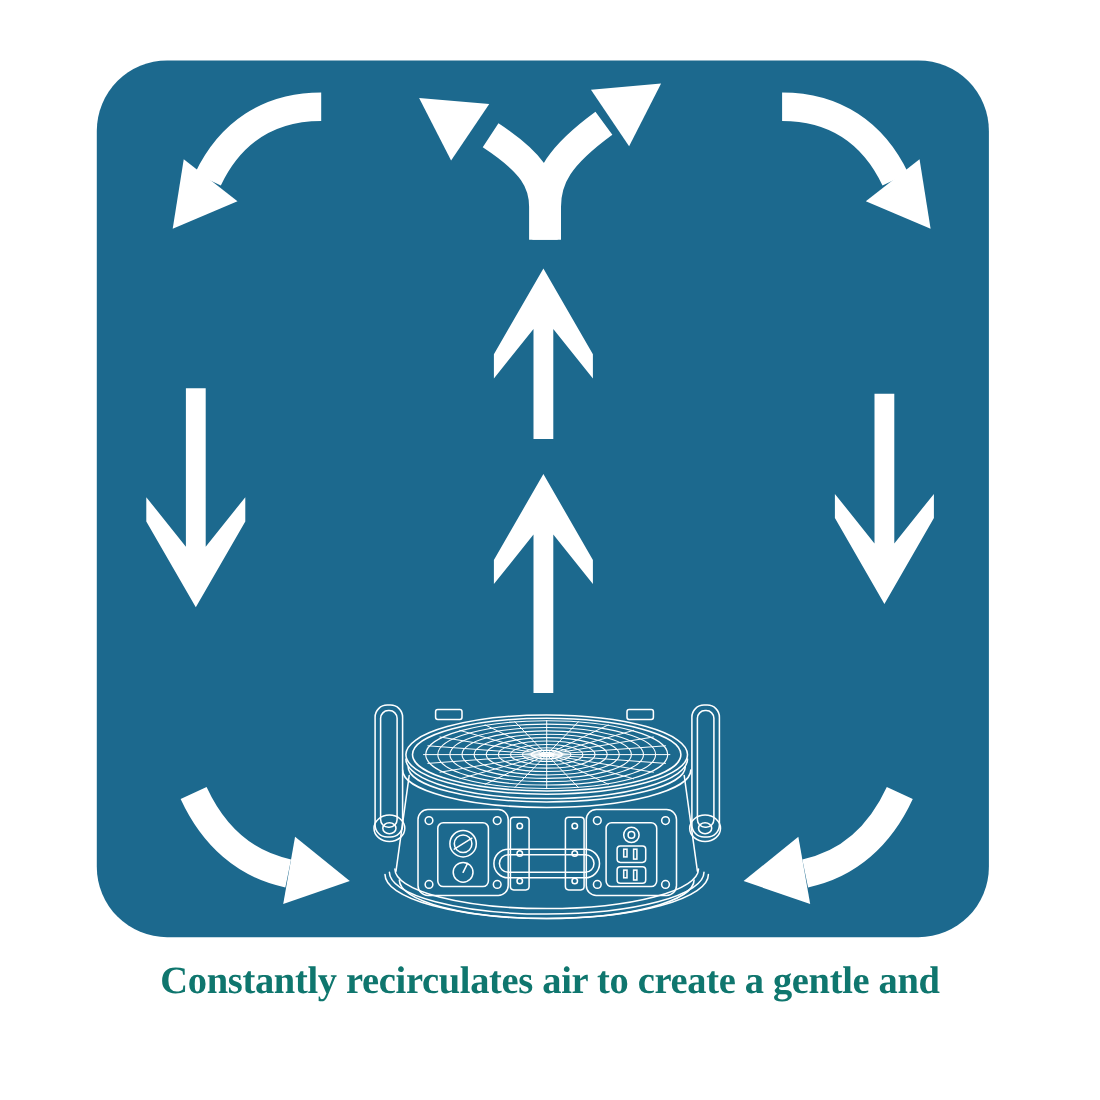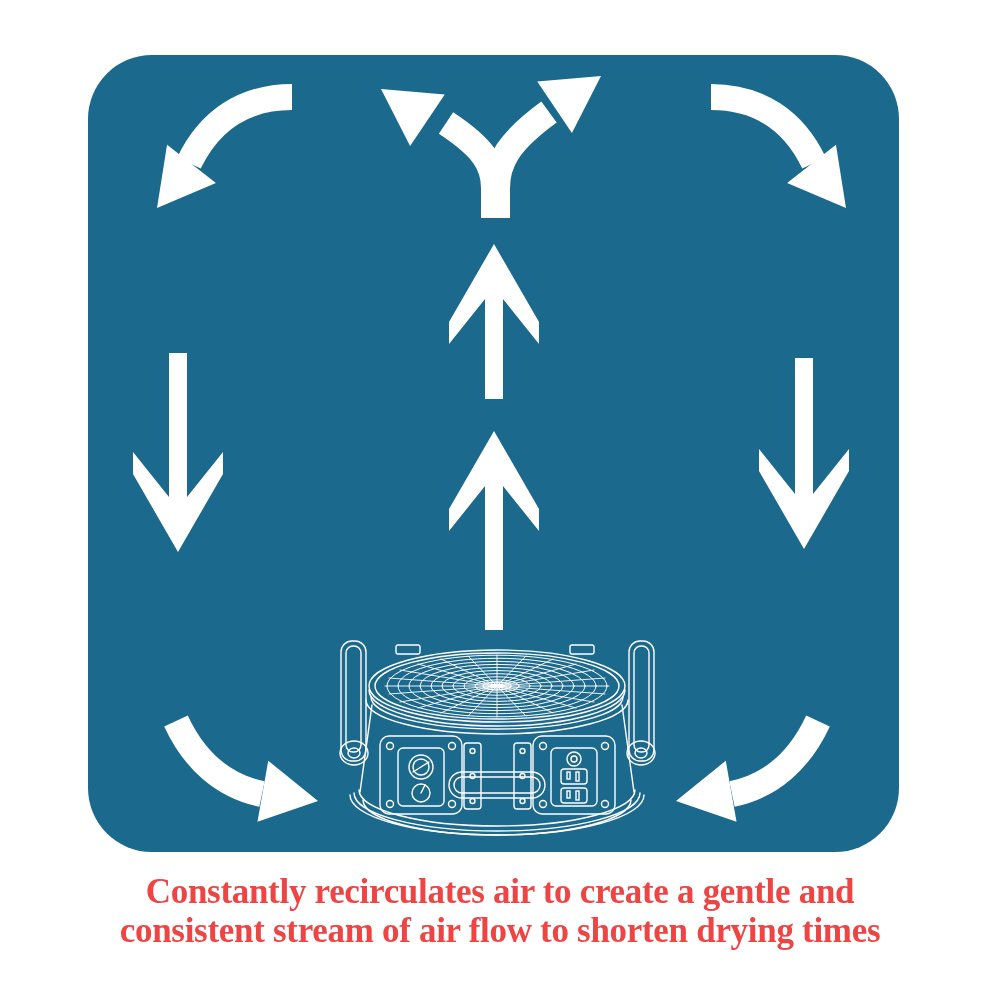--- a/index.html
+++ b/index.html
@@ -184,18 +184,17 @@
           <circle cx="522.5" cy="801" r="2.5"></circle>
       </g>
 
       <g>
         <rect x="449" y="772" width="96" height="26" rx="13"></rect>
         <rect x="454" y="777" width="86" height="16" rx="8"></rect>
       </g>
     </g>
   </svg>
 
-  <div class="caption" style="color: #ef4444;">
+  <div class="caption" style="color: #0f766e;">
     <div>Constantly recirculates air to create a gentle and</div>
-    <div>consistent stream of air flow to shorten drying times</div>
   </div>
 
 </div>
 
 </body></html>

